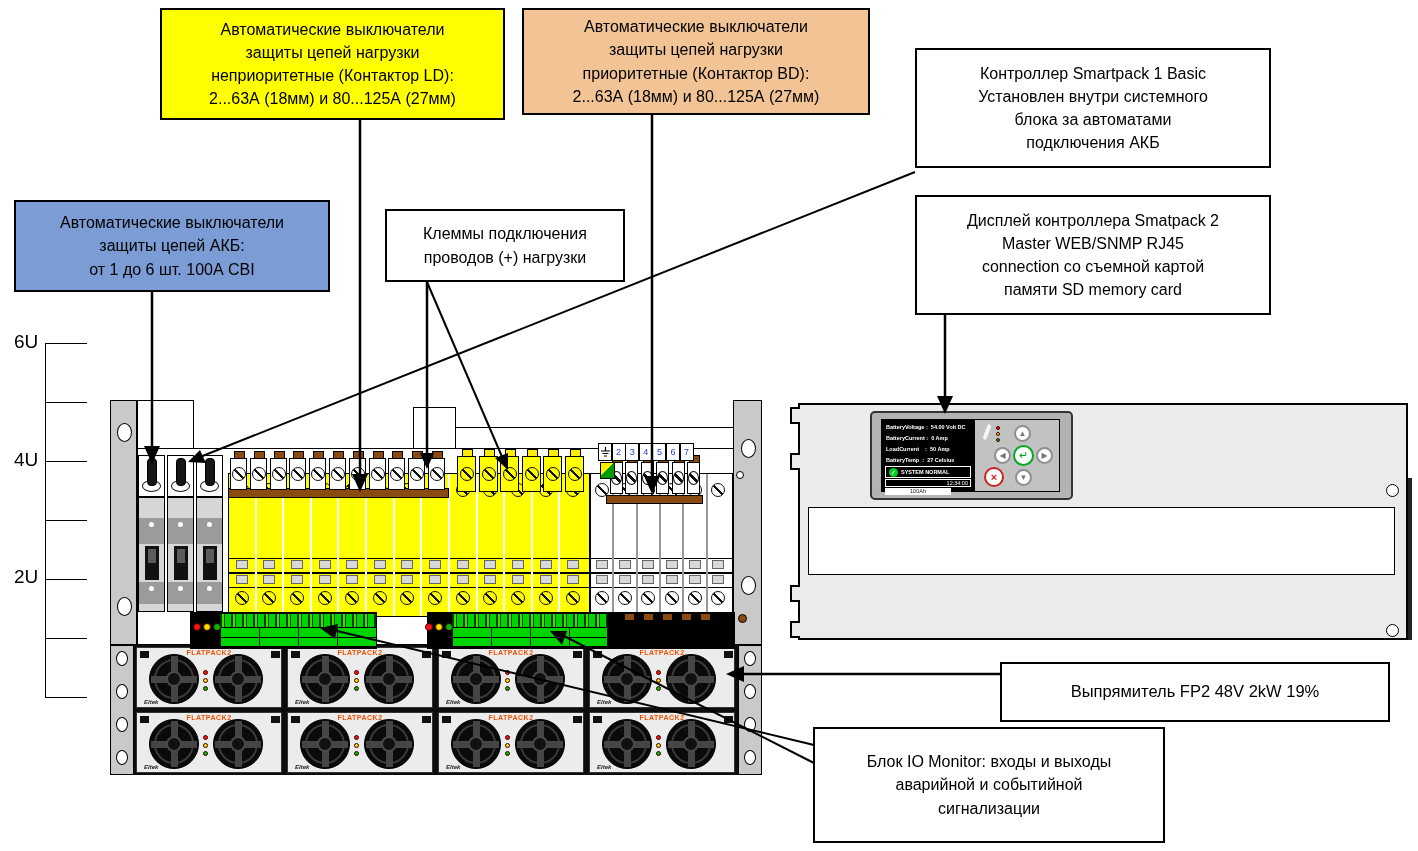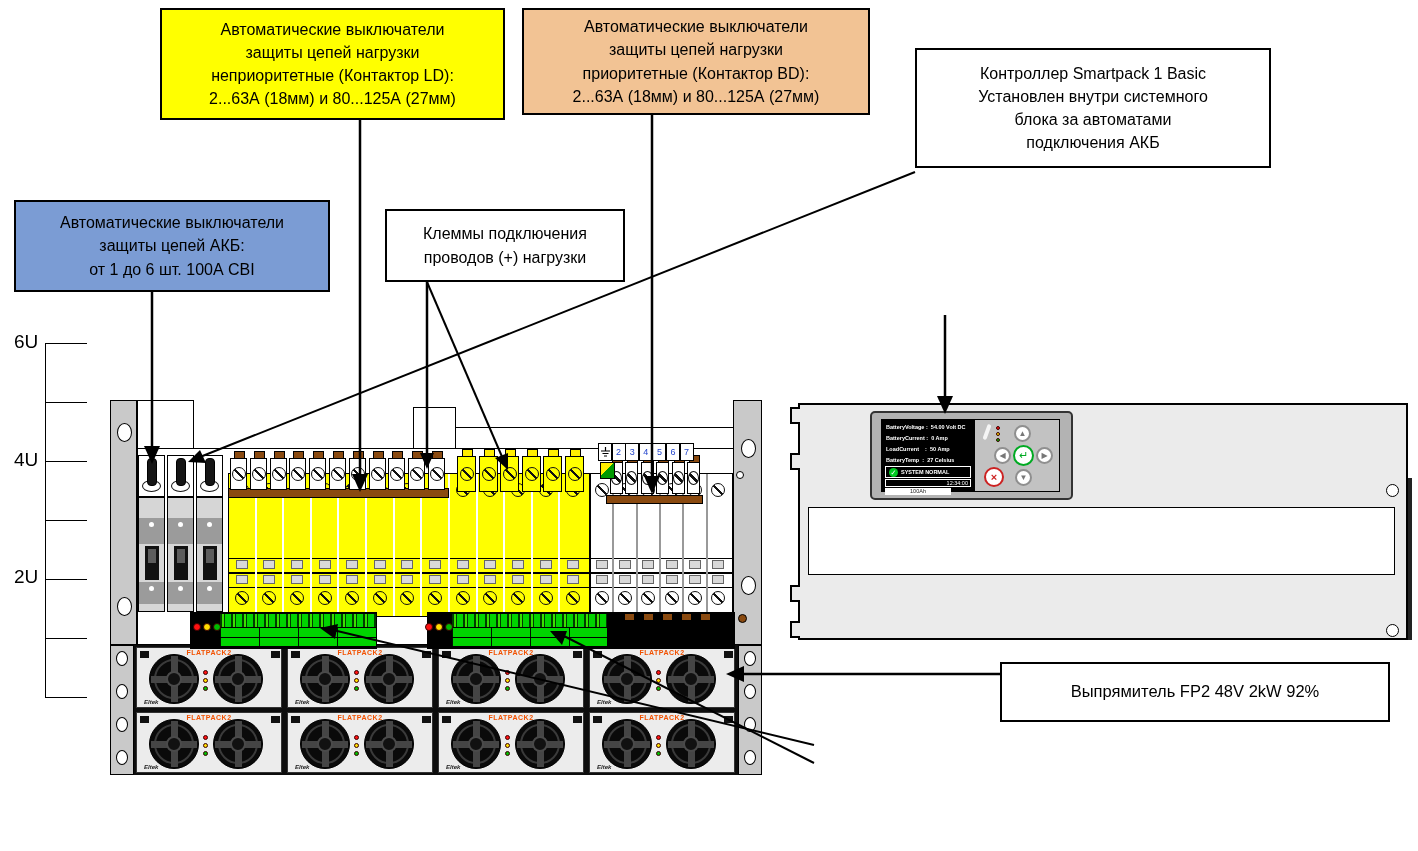--- a/index.html
+++ b/index.html
@@ -644,20 +644,27 @@
 неприоритетные (Контактор LD):
 2...63А (18мм) и 80...125А (27мм)</div>
   <div class="callout" style="left: 522px; top: 8px; width: 348px; height: 107px; background: rgb(242, 195, 148);">Автоматические выключатели
 защиты цепей нагрузки
 приоритетные (Контактор BD):
 2...63А (18мм) и 80...125А (27мм)</div>
   <div class="callout" style="left:915px;top:48px;width:356px;height:120px;">Контроллер Smartpack 1 Basic
 Установлен внутри системного
 блока за автоматами
 подключения АКБ</div>
+  <div class="callout" style="left:915px;top:195px;width:356px;height:120px;">Дисплей контроллера Smatpack 2
+Master WEB/SNMP RJ45
+connection со съемной картой
+памяти SD memory card</div>
   <div class="callout" style="left: 14px; top: 200px; width: 316px; height: 92px; background: rgb(123, 156, 212);">Автоматические выключатели
 защиты цепей АКБ:
 от 1 до 6 шт. 100А CBI</div>
   <div class="callout" style="left:385px;top:209px;width:240px;height:73px;">Клеммы подключения
 проводов (+) нагрузки</div>
-  <div class="callout" style="left:1000px;top:662px;width:390px;height:60px;font-size:16.5px;">Выпрямитель FP2 48V 2kW  92%</div>
+  <div class="callout" style="left:1000px;top:662px;width:390px;height:60px;font-size:16.5px;">Выпрямитель FP2 48V 2kW  19%</div>
+  <div class="callout" style="left:813px;top:727px;width:352px;height:116px;">Блок IO Monitor: входы и выходы
+аварийной и событийной
+сигнализации</div>
 
 </div>
 
 </body></html>

